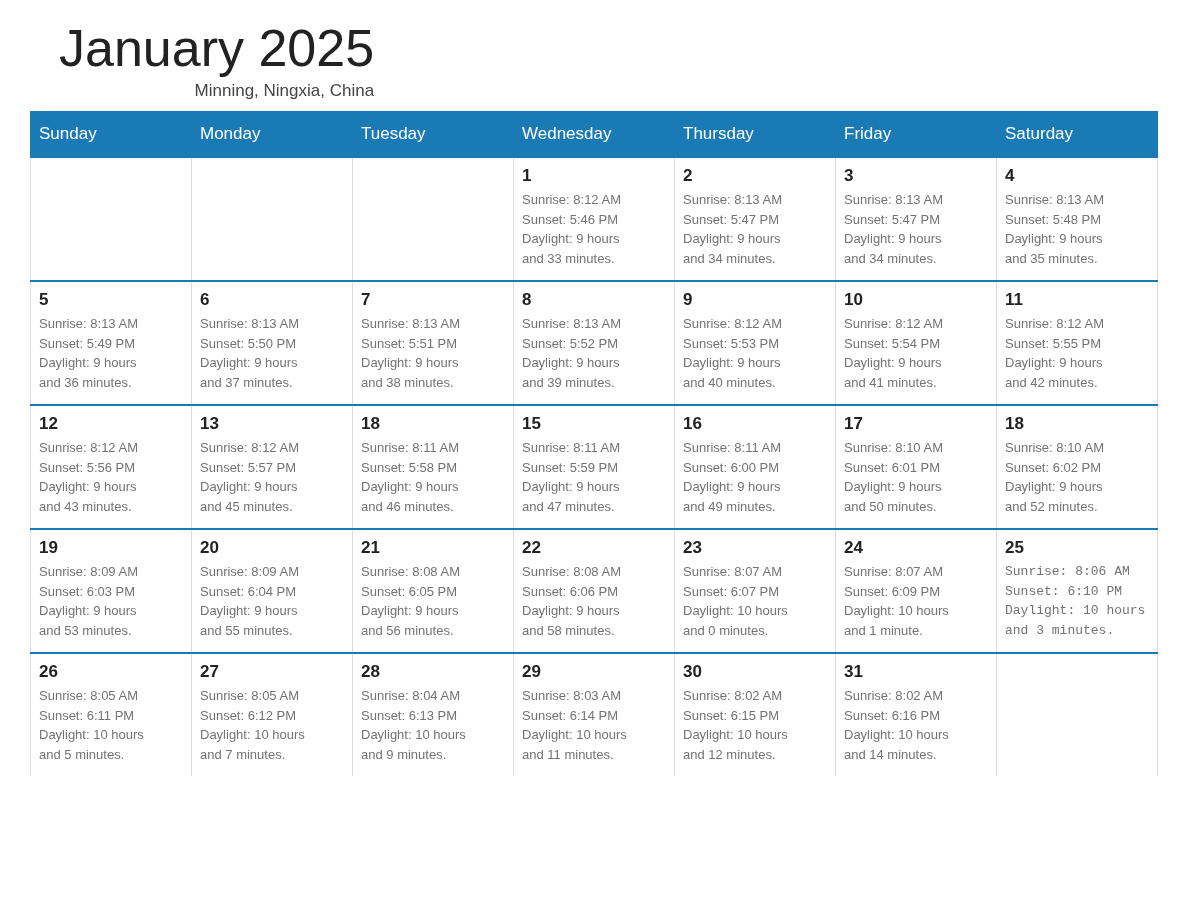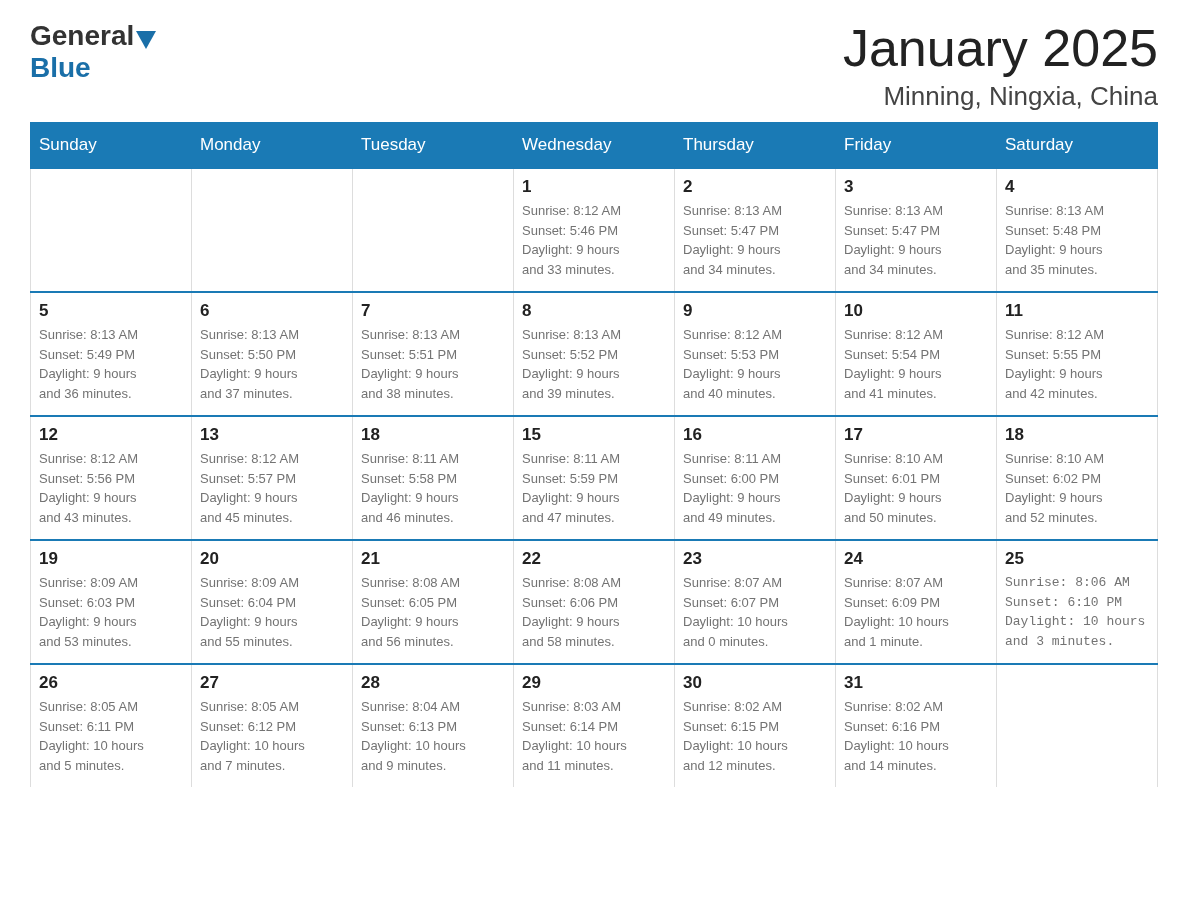--- a/index.html
+++ b/index.html
@@ -50,21 +50,21 @@
       text-align: right;
     }
     .calendar-title {
       font-size: 52px;
       font-weight: normal;
       color: #222;
       line-height: 1.1;
       margin-left: 29px;
     }
     .calendar-subtitle {
-      font-size: 26px;
+      font-size: 17px;
       color: #444;
       margin-top: 4px;
     }
     .calendar {
       width: 100%;
       border-collapse: collapse;
       margin-top: 10px;
     }
     .calendar thead tr {
       background-color: #1a7ab5;
@@ -102,29 +102,20 @@
       font-size: 13px;
       line-height: 1.5;
       color: #737373;
     }
     .empty-cell { background: #fff; }
   </style>
 </head>
 <body>
 
 <div class="header">
-  <div class="logo">
-    <div class="logo-text">
-      <span class="logo-general">General</span>
-      <span class="logo-triangle"></span>
-    </div>
-    <div>
-      <span class="logo-blue">Blue</span>
-    </div>
-  </div>
   <div class="title-area">
     <div class="calendar-title">January 2025</div>
     <div class="calendar-subtitle">Minning, Ningxia, China</div>
   </div>
 </div>
 
 <table class="calendar">
   <thead>
     <tr>
     <th>Sunday</th>

